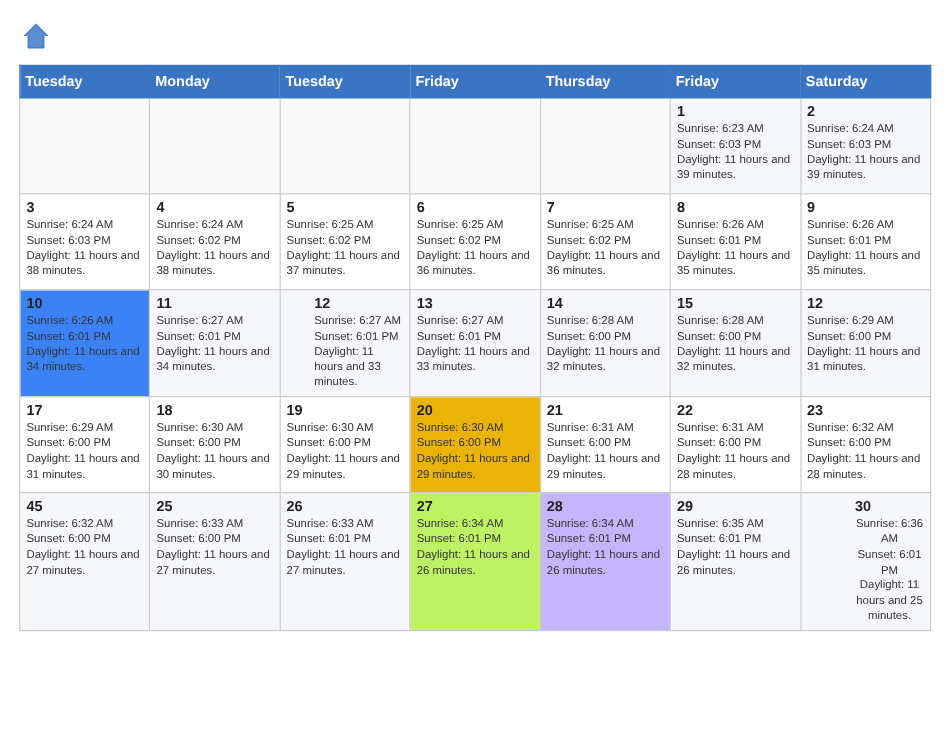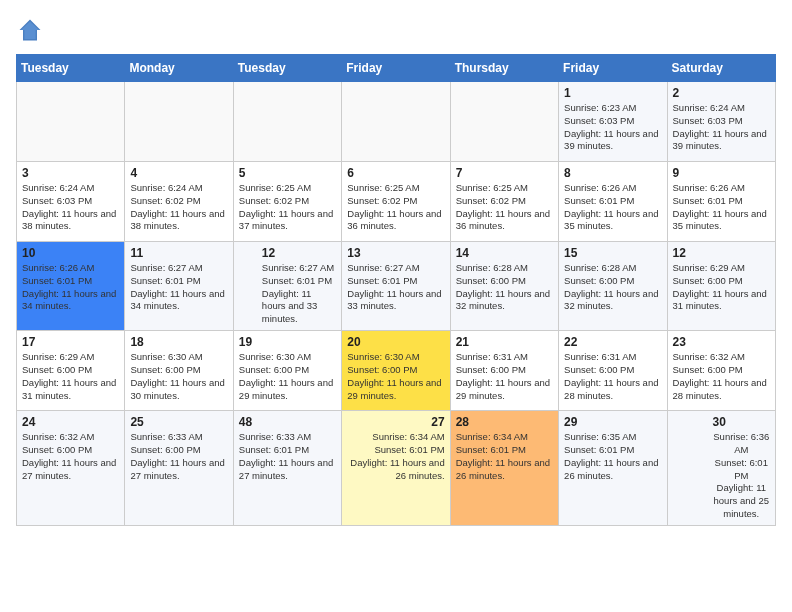--- a/index.html
+++ b/index.html
@@ -236,21 +236,21 @@
           <div class="day-info" style="white-space: pre-line;">Sunrise: 6:30 AM
 Sunset: 6:00 PM
 Daylight: 11 hours and 30 minutes.</div>
         </td>
         <td style="background: rgb(255, 255, 255);">
           <div class="day-number">19</div>
           <div class="day-info" style="white-space: pre-line;">Sunrise: 6:30 AM
 Sunset: 6:00 PM
 Daylight: 11 hours and 29 minutes.</div>
         </td>
-        <td style="background: #fde047;">
+        <td style="background: #eab308;">
           <div class="day-number">20</div>
           <div class="day-info" style="white-space: pre-line;">Sunrise: 6:30 AM
 Sunset: 6:00 PM
 Daylight: 11 hours and 29 minutes.</div>
         </td>
         <td style="background: rgb(255, 255, 255);">
           <div class="day-number">21</div>
           <div class="day-info" style="white-space: pre-line;">Sunrise: 6:31 AM
 Sunset: 6:00 PM
 Daylight: 11 hours and 29 minutes.</div>
@@ -263,44 +263,44 @@
         </td>
         <td style="background: rgb(255, 255, 255);">
           <div class="day-number">23</div>
           <div class="day-info" style="white-space: pre-line;">Sunrise: 6:32 AM
 Sunset: 6:00 PM
 Daylight: 11 hours and 28 minutes.</div>
         </td>
       </tr>
       <tr>
         <td style="background: rgb(245, 247, 251);">
-          <div class="day-number">24</div>
+          <div class="day-number">45</div>
           <div class="day-info" style="white-space: pre-line;">Sunrise: 6:32 AM
 Sunset: 6:00 PM
 Daylight: 11 hours and 27 minutes.</div>
         </td>
         <td style="background: rgb(245, 247, 251);">
           <div class="day-number">25</div>
           <div class="day-info" style="white-space: pre-line;">Sunrise: 6:33 AM
 Sunset: 6:00 PM
 Daylight: 11 hours and 27 minutes.</div>
         </td>
         <td style="background: rgb(245, 247, 251);">
-          <div class="day-number">48</div>
+          <div class="day-number">26</div>
           <div class="day-info" style="white-space: pre-line;">Sunrise: 6:33 AM
 Sunset: 6:01 PM
 Daylight: 11 hours and 27 minutes.</div>
         </td>
-        <td style="background: #fef9c3; text-align: right;">
+        <td style="background: #bef264;">
           <div class="day-number">27</div>
           <div class="day-info" style="white-space: pre-line;">Sunrise: 6:34 AM
 Sunset: 6:01 PM
 Daylight: 11 hours and 26 minutes.</div>
         </td>
-        <td style="background: #fdba74;">
+        <td style="background: #c4b5fd;">
           <div class="day-number">28</div>
           <div class="day-info" style="white-space: pre-line;">Sunrise: 6:34 AM
 Sunset: 6:01 PM
 Daylight: 11 hours and 26 minutes.</div>
         </td>
         <td style="background: rgb(245, 247, 251);">
           <div class="day-number">29</div>
           <div class="day-info" style="white-space: pre-line;">Sunrise: 6:35 AM
 Sunset: 6:01 PM
 Daylight: 11 hours and 26 minutes.</div>

